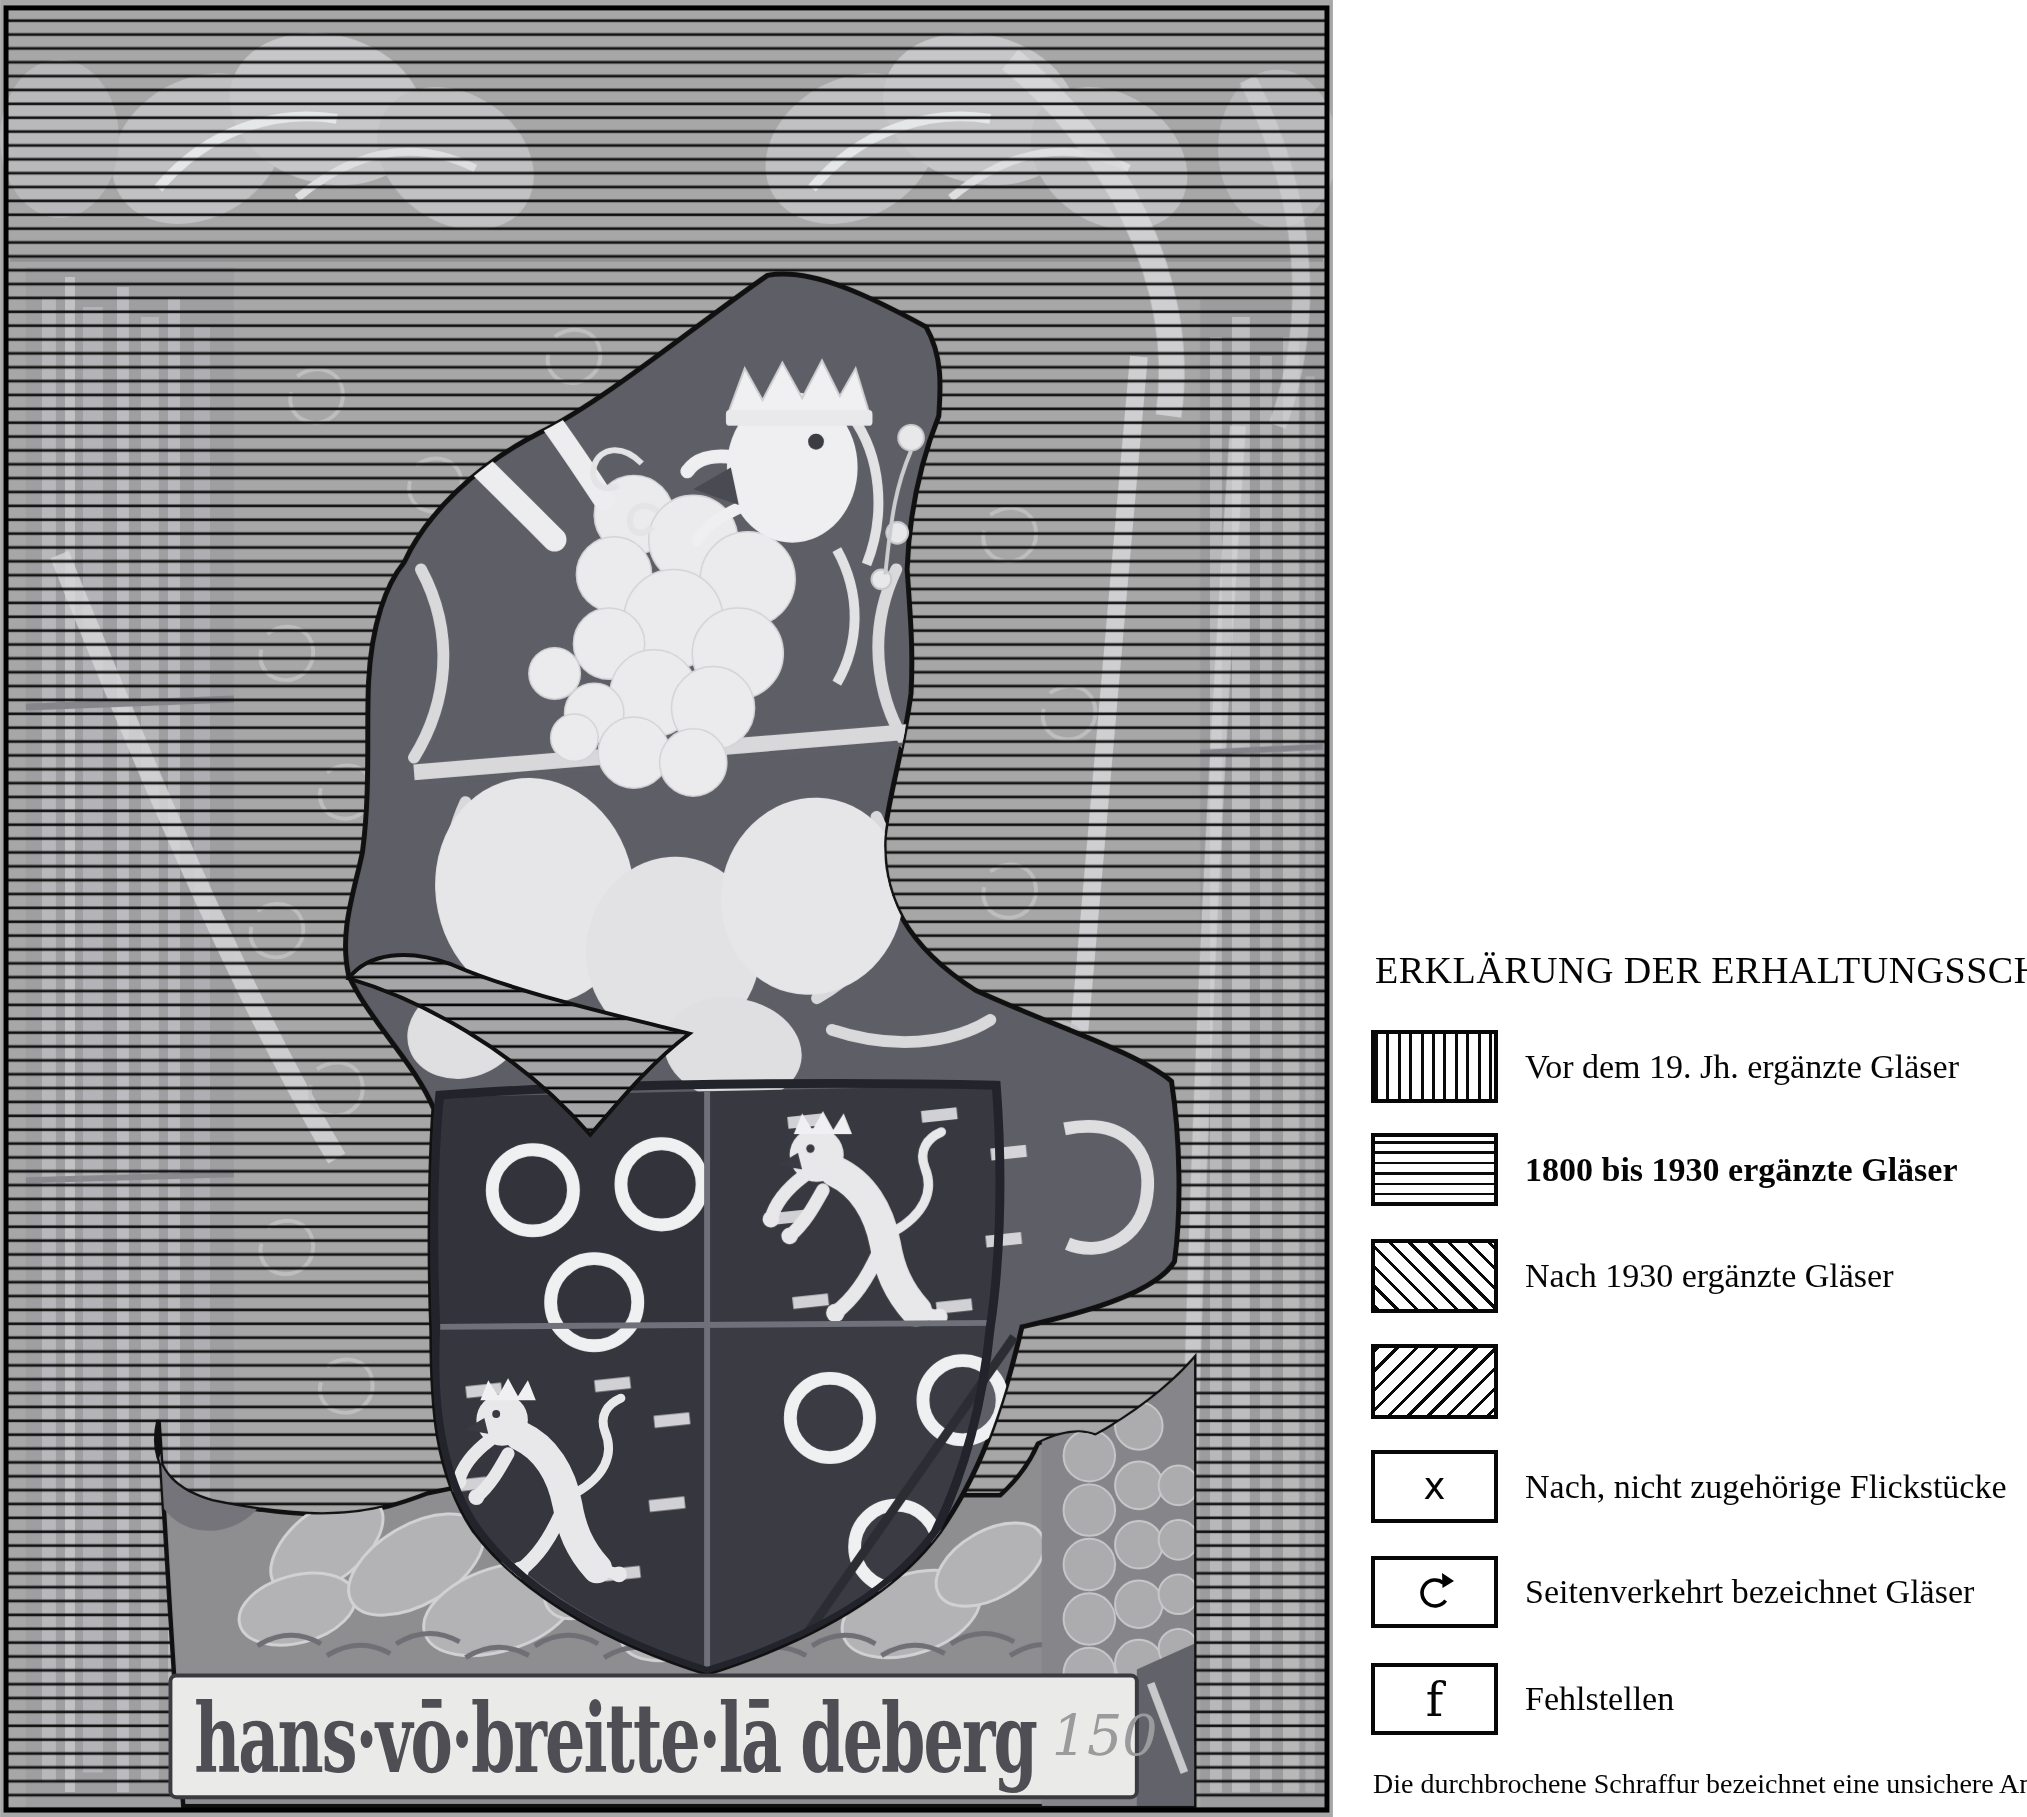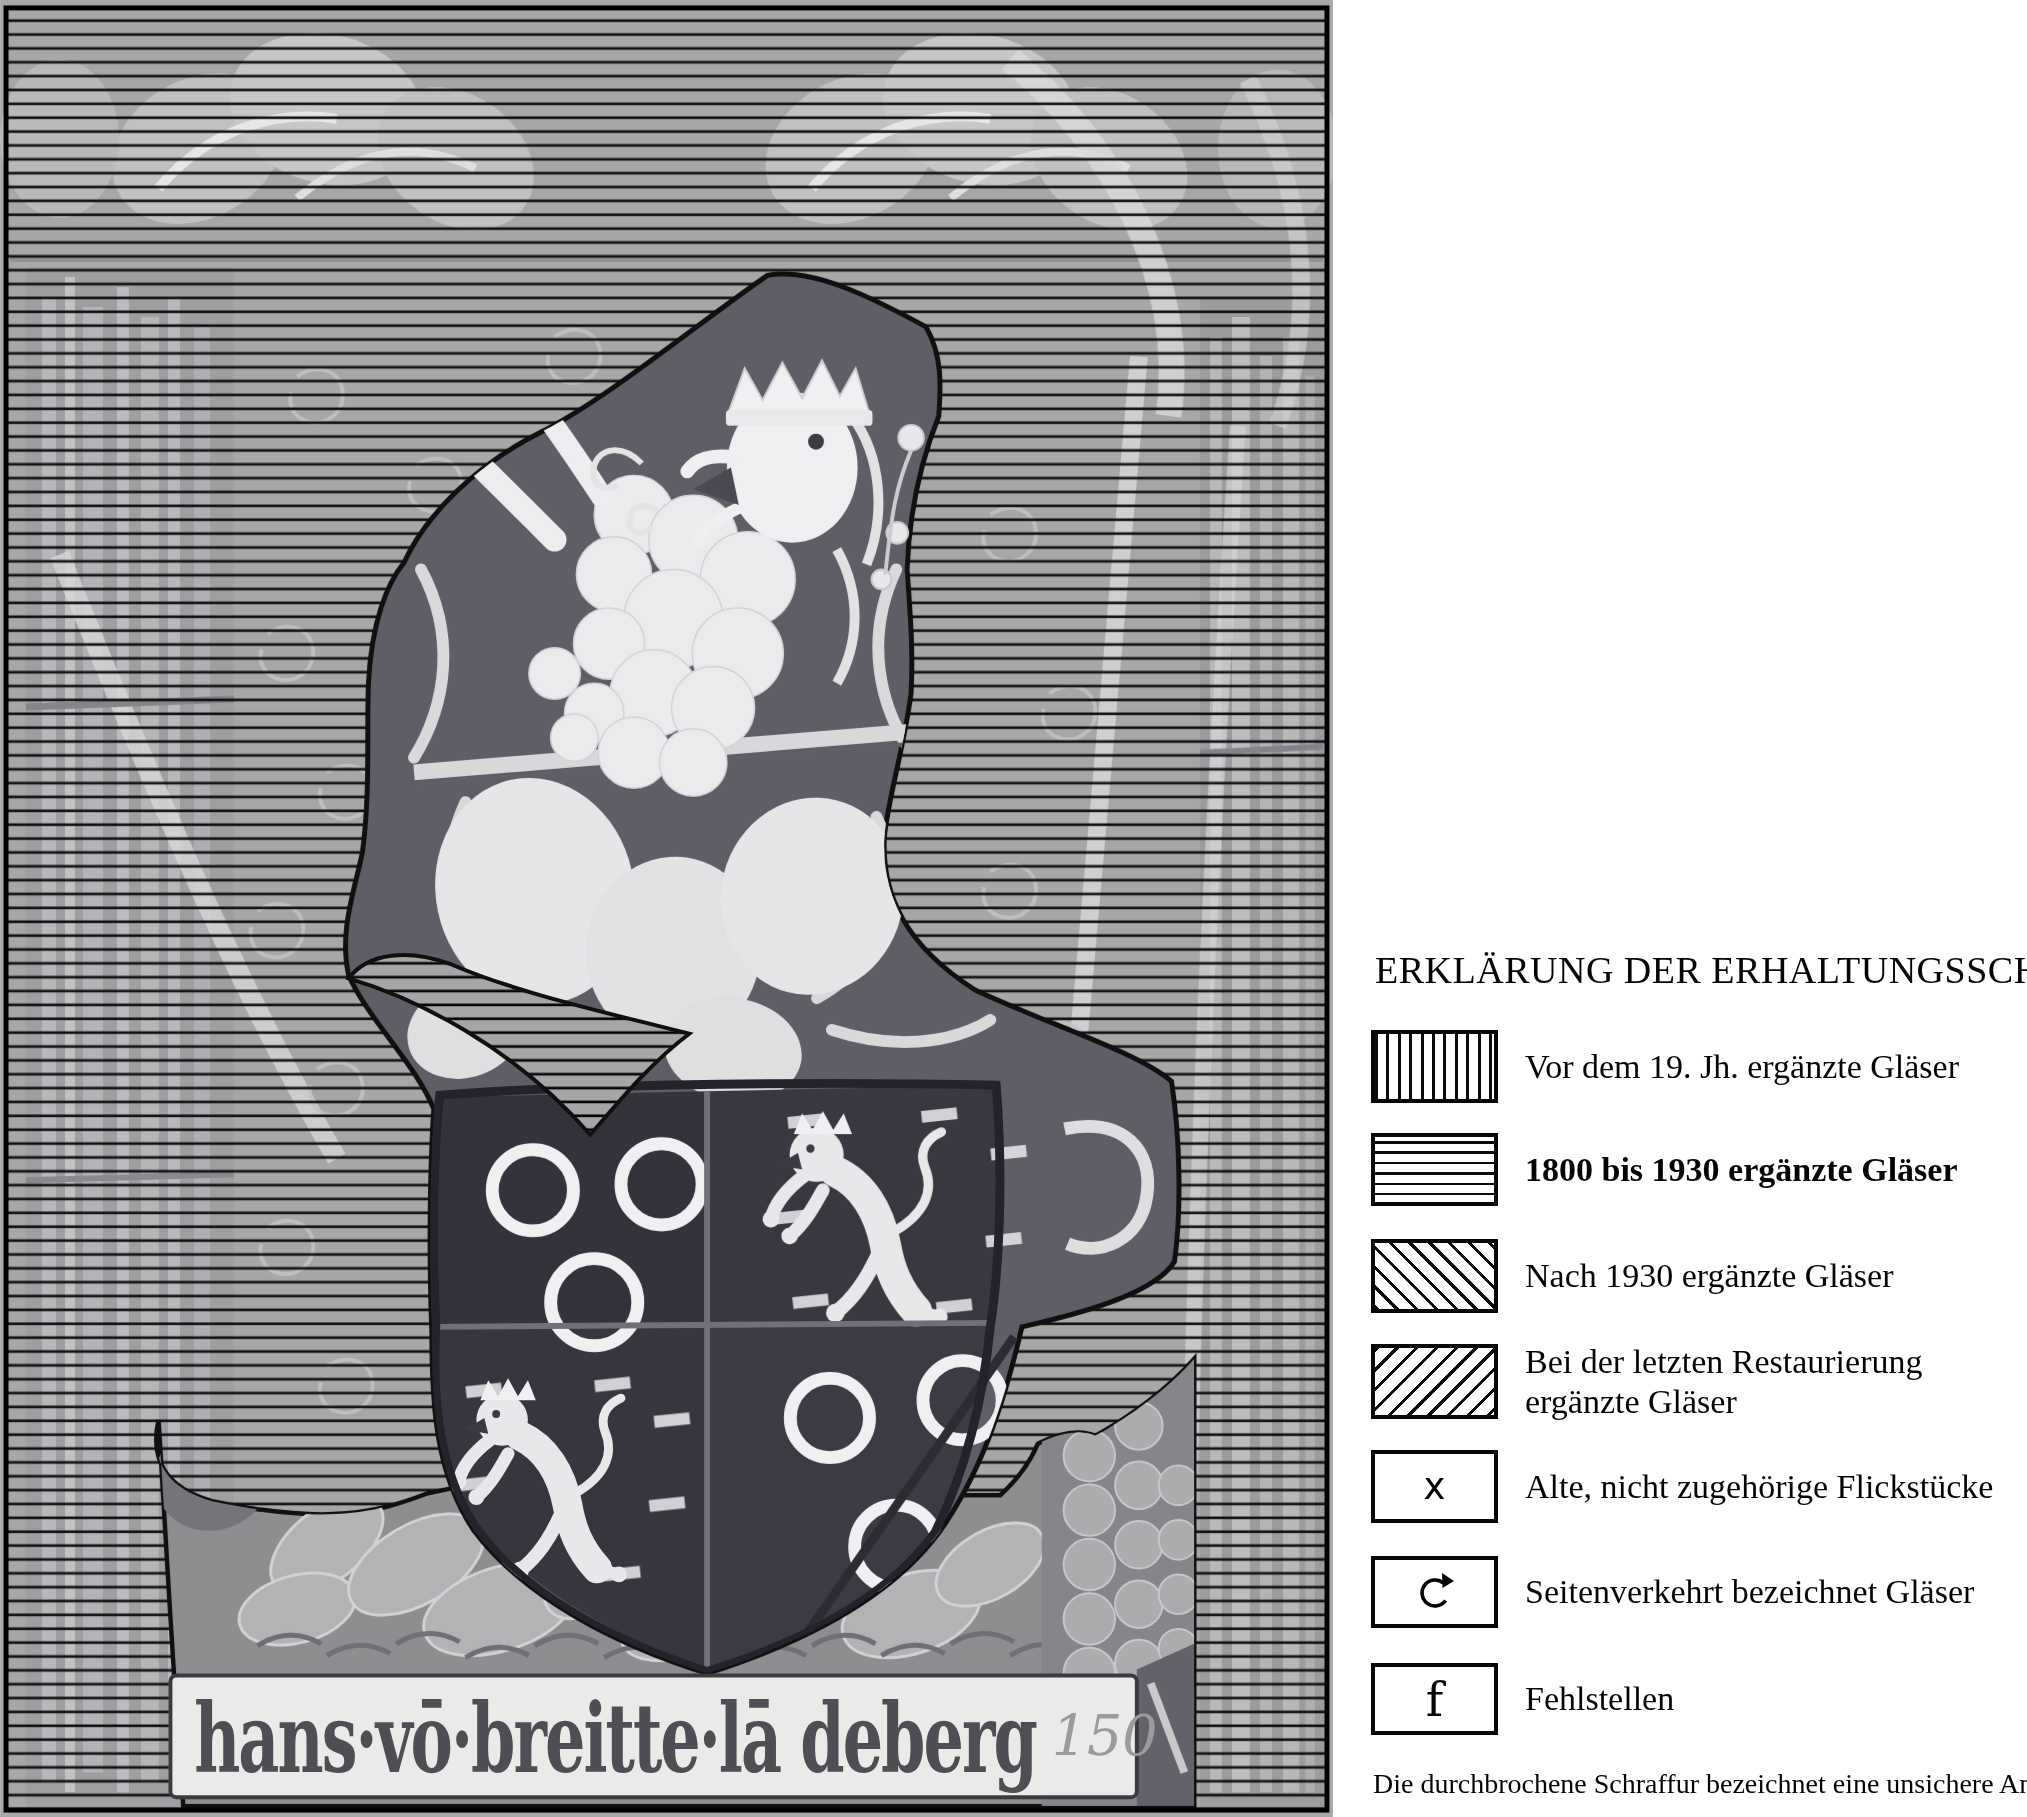--- a/index.html
+++ b/index.html
@@ -338,31 +338,27 @@
       <div class="llabel" style="top:0;height:73px;font-weight:bold;">1800 bis 1930 ergänzte Gläser</div>
     </div>
 
     <div class="lrow" style="top:1239px;height:74px;">
       <div class="swatch diagb" style="top:0;height:66px;"></div>
       <div class="llabel" style="top:0;height:74px;">Nach 1930 ergänzte Gläser</div>
     </div>
 
     <div class="lrow" style="top:1344px;height:75px;">
       <div class="swatch diagf" style="top:0;height:67px;"></div>
-      <div class="llabel" style="top:0;height:75px;">
-        <span>Bei der letzten Restaurierung</span>
-        <span>ergänzte Gläser</span>
-      </div>
     </div>
 
     <div class="lrow" style="top:1450px;height:73px;">
       <div class="swatch symbox" style="top:0;height:65px;">
         <span class="sym-x">x</span>
       </div>
-      <div class="llabel" style="top:0;height:73px;">Alte, nicht zugehörige Flickstücke</div>
+      <div class="llabel" style="top:0;height:73px;">Nach, nicht zugehörige Flickstücke</div>
     </div>
 
     <div class="lrow" style="top:1556px;height:72px;">
       <div class="swatch symbox" style="top:0;height:64px;">
         <svg width="48" height="48" viewBox="0 0 48 48">
           <path d="M32.4,15 A13,13 0 1 0 34.6,32.5" fill="none" stroke="#000" stroke-width="3.6"></path>
           <polygon points="31,5 43,13 31.5,20" fill="#000"></polygon>
         </svg>
       </div>
       <div class="llabel" style="top:0;height:72px;">Seitenverkehrt bezeichnet Gläser</div>

